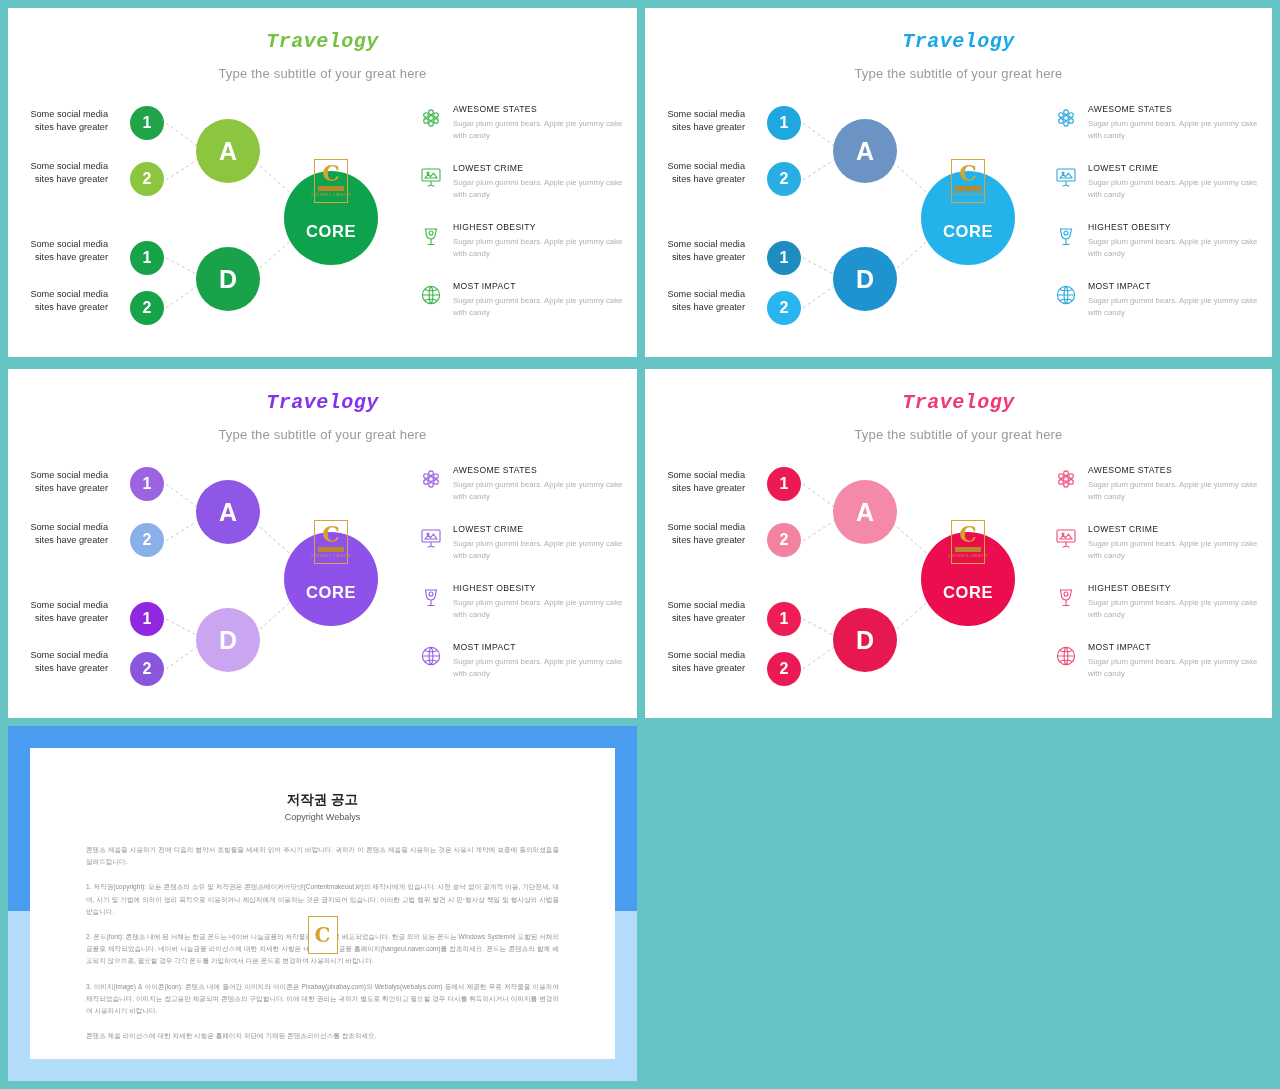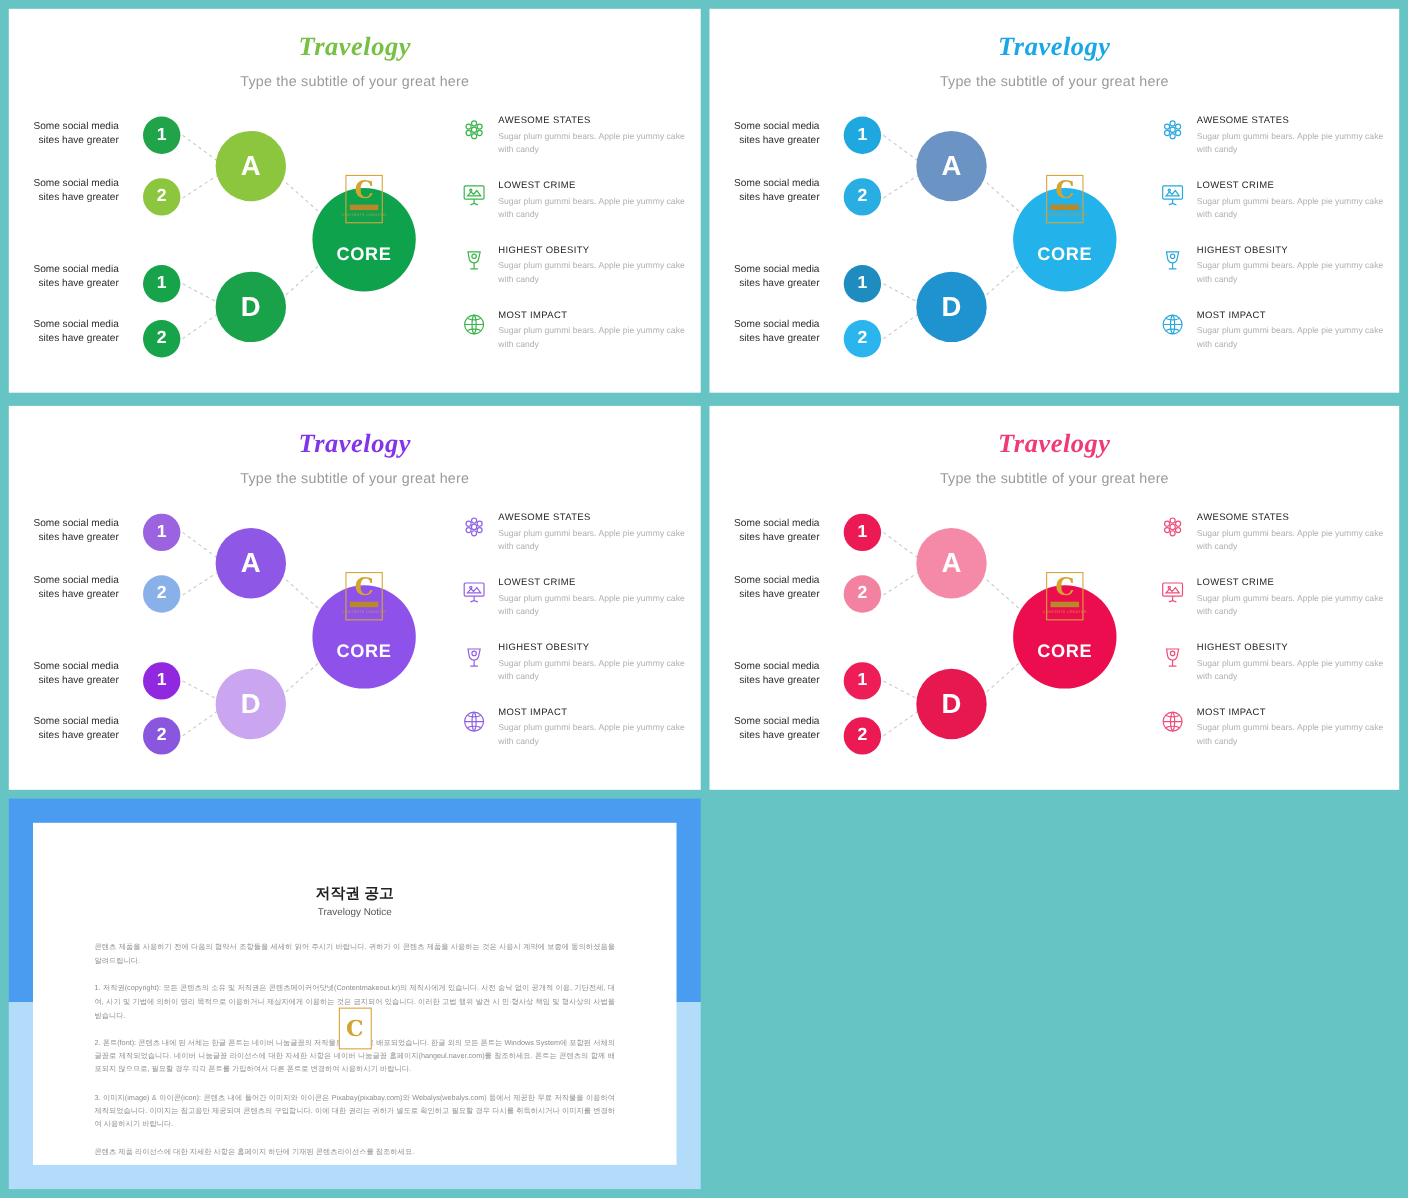--- a/index.html
+++ b/index.html
@@ -25,24 +25,24 @@
   #slide-blue   { left: 645px; top: 8px;   width: 627px; height: 349px; }
   #slide-purple { left: 8px;   top: 369px; width: 629px; height: 349px; }
   #slide-pink   { left: 645px; top: 369px; width: 627px; height: 349px; }
 
   
   .slide-title {
     position: absolute;
     left: 0; right: 0;
     top: 22px;
     text-align: center;
-    font-family: Liberation Serif, serif;
+    font-family: Liberation Mono, monospace;
     font-style: italic;
     font-weight: bold;
-    font-size: 24px;
+    font-size: 20px;
     letter-spacing: .5px;
   }
   .slide-subtitle {
     position: absolute;
     left: 0; right: 0;
     top: 58px;
     text-align: center;
     font-size: 13px;
     color: #9a9a9a;
     letter-spacing: .2px;
@@ -135,21 +135,21 @@
   #copyright-panel {
     position: absolute;
     left: 8px; top: 726px;
     width: 629px; height: 355px;
     background: linear-gradient(to bottom, #4a9cf0 0%, #4a9cf0 52%, #b3dcfa 52%, #b3dcfa 100%);
     padding: 22px;
   }
   .doc-sheet {
     width: 100%; height: 100%;
     background: #ffffff;
-    padding: 55px 56px;
+    padding: 43px 56px;
     overflow: hidden;
     position: relative;
   }
   .doc-title {
     text-align: center;
     font-size: 13.5px;
     font-weight: bold;
     color: #222;
     margin-bottom: 3px;
   }
@@ -547,21 +547,21 @@
        </svg></span>
         <div class="legend-title">MOST IMPACT</div>
         <div class="legend-desc">Sugar plum gummi bears. Apple pie yummy cake with candy</div>
       </div>
     </div>
   </div>
 
   <div id="copyright-panel">
     <div class="doc-sheet">
       <div class="doc-title">저작권 공고</div>
-      <div class="doc-subtitle">Travelogy Notice</div>
+      <div class="doc-subtitle">Copyright Webalys</div>
       <div class="doc-p">콘텐츠 제품을 사용하기 전에 다음의 협약서 조항들을 세세히 읽어 주시기 바랍니다. 귀하가 이 콘텐츠 제품을 사용하는 것은 사용시 계약에 보증에 동의하셨음을 알려드립니다.</div>
       <div class="doc-p">1. 저작권(copyright): 모든 콘텐츠의 소유 및 저작권은 콘텐츠메이커어닷넷(Contentmakeout.kr)의 제작사에게 있습니다. 사전 승낙 없이 공개적 이용, 기단전세, 대여, 사기 및 기법에 의하이 영리 목적으로 이용하거나 제삼자에게 이용하는 것은 금지되어 있습니다. 이러한 고법 행위 발견 시 민·형사상 책임 및 형사상의 사법을 받습니다.</div>
       <div class="doc-p">2. 폰트(font): 콘텐츠 내에 된 서체는 한글 폰트는 네이버 나눔글꼴의 저작물로 무상으로 배포되었습니다. 한글 외의 모든 폰트는 Windows System에 포함된 서체의 글꼴로 제작되었습니다. 네이버 나눔글꼴 라이선스에 대한 자세한 사항은 네이버 나눔글꼴 홈페이지(hangeul.naver.com)를 참조하세요. 폰트는 콘텐츠의 함께 배포되지 않으므로, 필요할 경우 각각 폰트를 가입하여서 다른 폰트로 변경하여 사용하시기 바랍니다.</div>
       <div class="doc-p">3. 이미지(image) &amp; 아이콘(icon): 콘텐츠 내에 들어간 이미지와 아이콘은 Pixabay(pixabay.com)와 Webalys(webalys.com) 등에서 제공한 무료 저작물을 이용하여 제작되었습니다. 이미지는 참고용만 제공되며 콘텐츠의 구입함니다. 이에 대한 권리는 귀하가 별도로 확인하고 필요할 경우 다시를 취득하시거나 이미지를 변경하여 사용하시기 바랍니다.</div>
       <div class="doc-p">콘텐츠 제품 라이선스에 대한 자세한 사항은 홈페이지 하단에 기재된 콘텐츠라이선스를 참조하세요.</div>
       <div class="doc-watermark">
         <span class="logo-c">C</span>
       </div>
     </div>
   </div>

